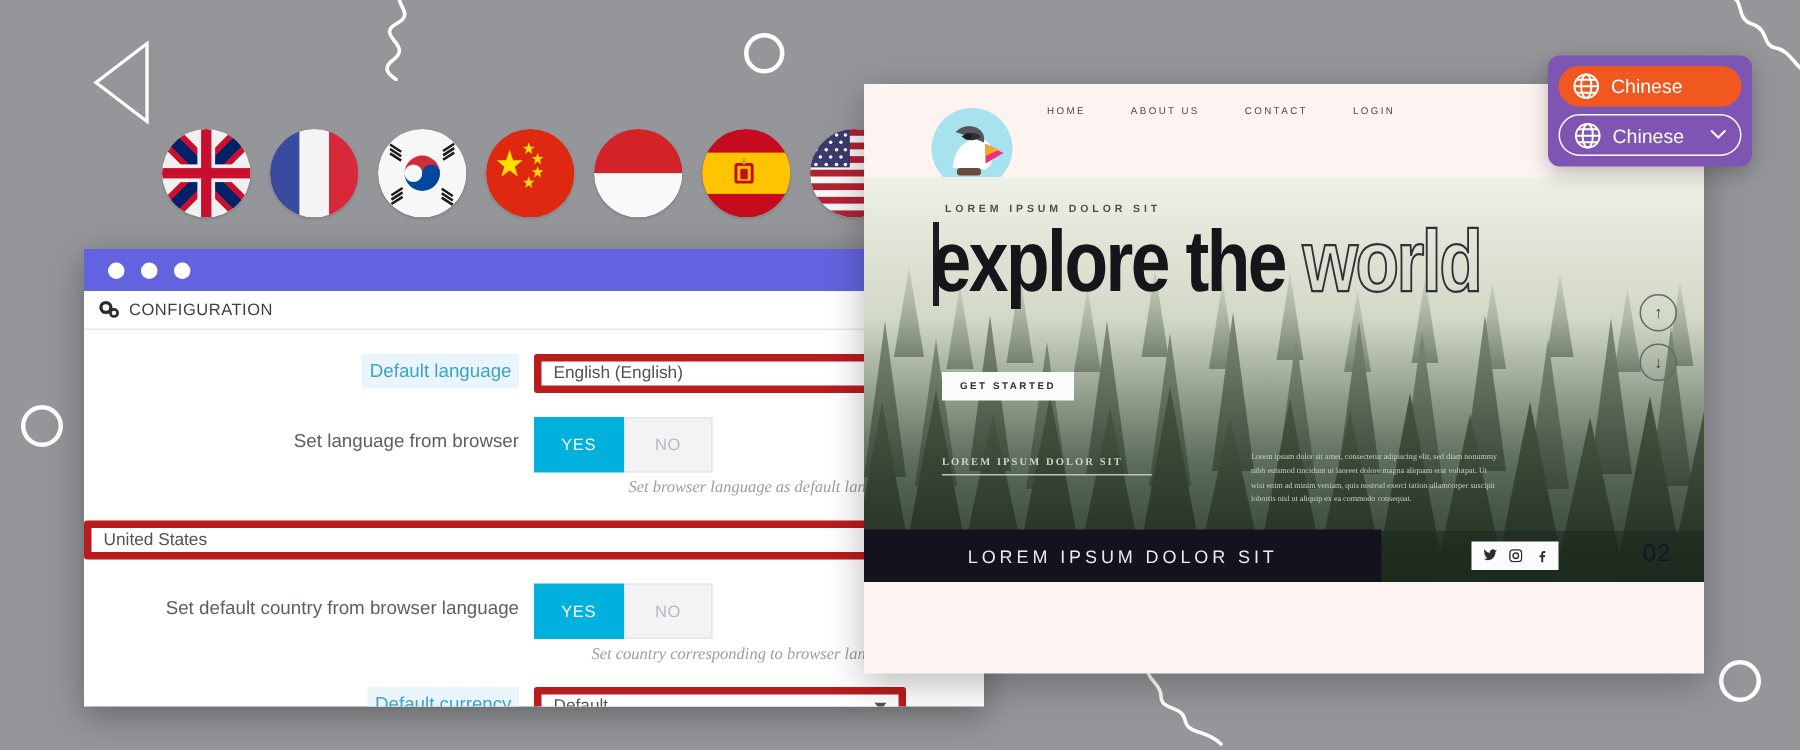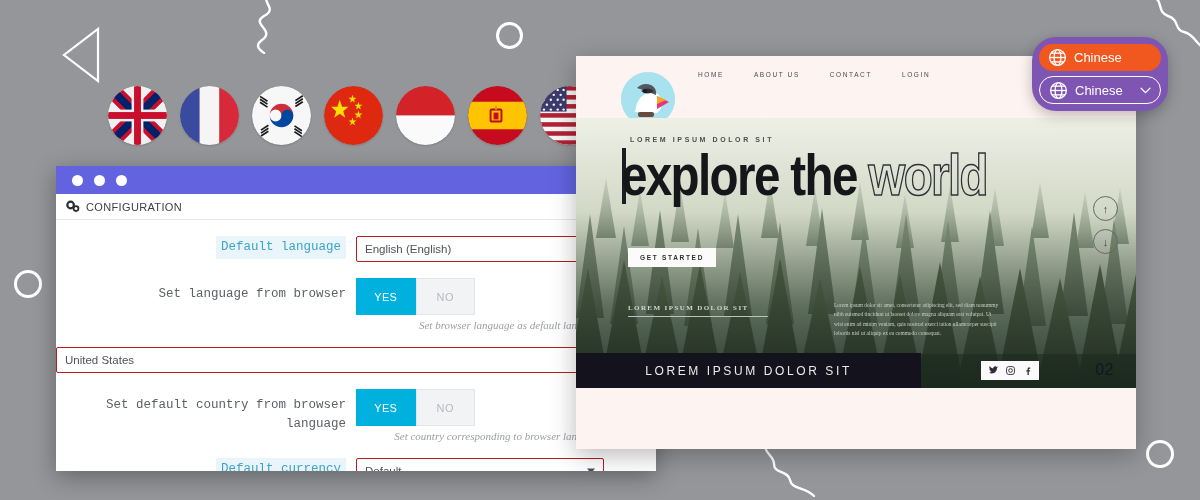--- a/index.html
+++ b/index.html
@@ -49,29 +49,29 @@
     font-family: "Liberation Sans Narrow","Liberation Sans",sans-serif;
   }
   .cw-header .gears { display: inline-block; width: 14px; height: 13px; }
   .cw-body { padding: 16px 52px 0 0; }
 
   .form-row { display: flex; align-items: flex-start; margin-bottom: 4px; }
   .label-wrap { width: 300px; text-align: right; padding-right: 10px; }
   .label-wrap .chip {
     font-size: 12.5px; line-height: 19px; color: #3ba4c9;
     background: #e9f4fb; padding: 2px 5px;
-    font-family: Liberation Mono, monospace;
+    font-family: Liberation Sans, sans-serif;
     display: inline-block;
   }
   .label-wrap.plain { padding-top: 5px; }
   .label-wrap.plain .chip { background: none; color: #5b5f66; padding: 2px 0; }
   .field-col { flex: 1 1 auto; }
 
   .select-box {
-    position: relative; height: 26px; border: 1px solid #b91c1c;
+    position: relative; height: 26px; border: 5px solid #b91c1c;
     background: #fff; border-radius: 2px; width: 100%;
     display: flex; align-items: center; padding: 0 22px 0 8px;
     font-size: 11.5px; color: #4e5259;
     font-family: "Liberation Sans Narrow","Liberation Sans",sans-serif;
   }
   .select-box .caret {
     position: absolute; right: 8px; top: 50%; transform: translateY(-50%);
     border-left: 4px solid transparent; border-right: 4px solid transparent;
     border-top: 5px solid #4e5259;
   }
@@ -168,21 +168,21 @@
   .scroll-btns { position: absolute; right: 18px; top: 78px; display: flex; flex-direction: column; gap: 8px; }
   .scroll-btn {
     width: 25px; height: 25px; border: 1px solid #63696a; border-radius: 50%;
     display: flex; align-items: center; justify-content: center;
     font-size: 11px; color: #3f4546;
   }
 
   
   .lang-widget {
     position: absolute; left: 1032px; top: 37px;
-    width: 136px; height: 74px; background: #7e55b3; border-radius: 24px;
+    width: 136px; height: 74px; background: #7e55b3; border-radius: 8px;
     padding: 7px; display: flex; flex-direction: column; gap: 5px;
     box-shadow: 0 4px 14px rgba(0,0,0,.25);
   }
   .lang-pill {
     height: 29px; border-radius: 15px; display: flex; align-items: center;
     padding: 0 9px; gap: 7px; color: #ffffff; font-size: 13px;
   }
   .lang-pill.active { background: #f0581f; }
   .lang-pill.outline { border: 1.4px solid #ffffff; }
   .globe { width: 19px; height: 19px; flex: 0 0 auto; }

